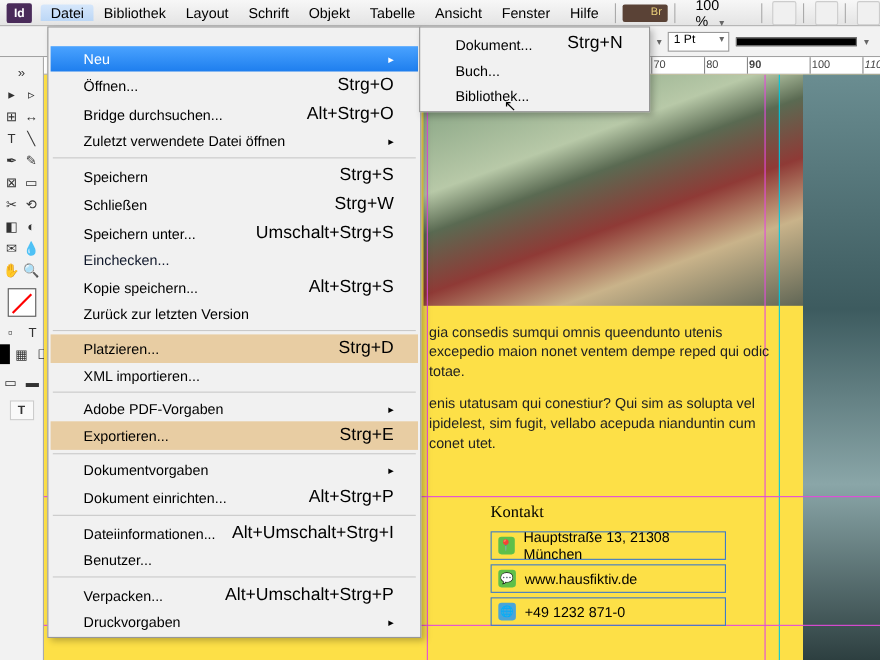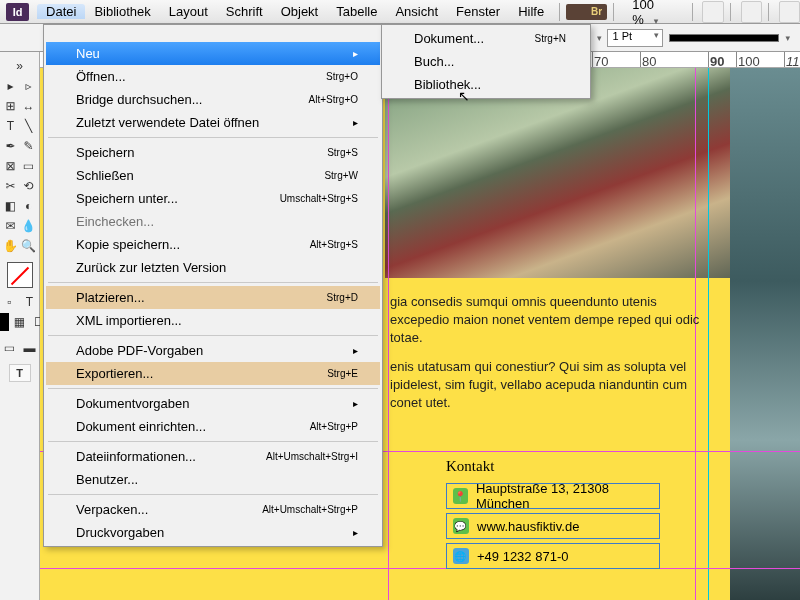--- a/index.html
+++ b/index.html
@@ -4,56 +4,56 @@
 <style>
 * { margin:0; padding:0; box-sizing:border-box; font-family:"Segoe UI",Tahoma,sans-serif; font-size:13px; }
 body { background:#fff; overflow:hidden; width:800px; height:600px; position:relative; }
 
 
 .menubar { height:24px; background:linear-gradient(#f7f7f7,#e4e4e4); border-bottom:1px solid #9a9a9a; display:flex; align-items:center; padding-left:6px; }
 .app-badge { width:24px; height:18px; background:#4a2b5a; color:#fff; display:flex; align-items:center; justify-content:center; font-size:11px; font-weight:bold; border-radius:2px; margin-right:8px; }
 .menu-item { padding:0 9px; cursor:default; }
 .menu-item.open { background:linear-gradient(#d6e7fb,#bcd7f6); border-radius:3px 3px 0 0; }
 .divider { width:1px; height:18px; background:#aaa; margin:0 6px; }
-.br-badge { width:42px; height:16px; background:#5a4236; color:#e9cf7a; display:flex; align-items:center; justify-content:center; font-size:10px; font-weight:bold; border-radius:2px;padding-left:20px; }
+.br-badge { width:42px; height:16px; background:#5a4236; color:#e9cf7a; display:flex; align-items:center; justify-content:center; font-size:10px; font-weight:normal; border-radius:2px;padding-left:20px; }
 .zoom { margin-left:8px; padding:2px 4px; }
 .zoom:after { content:"▾"; margin-left:10px; font-size:9px; color:#666; }
 .tool-icon { width:22px; height:22px; border:1px solid #ccc; border-radius:2px; margin-left:4px; background:#f0f0f0; }
 
 
 .toolbar2 { height:28px; background:#f2f2f2; border-bottom:1px solid #9a9a9a; display:flex; align-items:center; padding-left:45px; gap:6px; }
 .tb-small { width:20px; height:20px; border:1px solid #bbb; background:#fff; }
 .swatch-red { width:20px; height:20px; background:#fff; position:relative; border:1px solid #888; }
 .swatch-red:after { content:""; position:absolute; left:0; top:50%; width:100%; height:2px; background:red; transform:rotate(-45deg); }
 .pt-input { width:56px; height:18px; border:1px solid #999; padding:0 4px; font-size:11px; background:#fff; }
 .pt-input:after { content:"▾"; float:right; font-size:9px; color:#666; }
 .stroke-bar { width:110px; height:8px; background:#000; border:1px solid #777; }
 
 
 .ruler { position:absolute; left:40px; right:0; top:52px; height:16px; background:#fff; border-bottom:1px solid #aaa; font-size:8px; }
 .tick { position:absolute; top:0; width:1px; height:100%; background:#888; }
-.tick span { position:absolute; top:2px; left:2px; font-size:13px; color:#444; }
+.tick span { position:absolute; top:2px; left:2px; font-size:10px; color:#444; }
 
 
 .vt { position:absolute; left:0; top:52px; width:40px; bottom:0; background:#f2f2f2; border-right:1px solid #aaa; display:flex; flex-direction:column; align-items:center; padding-top:4px; gap:0; }
 .vt-row { display:flex; gap:0; }
 .vt-btn { width:18px; height:18px; display:flex; align-items:center; justify-content:center; font-size:12px; color:#333; border:1px solid transparent; margin:1px 0; }
 .vt-swatch { width:26px; height:26px; background:#fff; border:1px solid #555; margin-top:6px; position:relative; }
 .vt-swatch:after { content:""; position:absolute; left:0; top:50%; width:100%; height:2px; background:red; transform:rotate(-45deg); }
 .t-small { width:22px; height:18px; background:#f9f9f9; border:1px solid #ccc; color:#333; font-size:11px; font-weight:bold; display:flex; align-items:center; justify-content:center; margin-top:6px; }
 
 
 .dropdown { position:absolute; left:43px; top:24px; width:340px; background:#f1f1f1; border:1px solid #979797; box-shadow:3px 3px 6px rgba(0,0,0,0.25); z-index:50; padding:2px; }
 .dd-item { display:flex; align-items:center; justify-content:space-between; padding:4px 22px 4px 30px; cursor:default; position:relative; }
 .dd-item.hover { background:linear-gradient(#4aa3ff,#1e7eee); color:#fff;margin-top:15px; }
 .dd-item.highlight { background:#e8cda3; }
-.dd-item.disabled { color:#737373; }
+.dd-item.disabled { color:#0f172a; }
 .dd-item .arrow { font-size:10px; }
 .dd-sep { height:1px; background:#c9c9c9; margin:3px 2px; }
-.shortcut { color:inherit; font-size:10px; }
+.shortcut { color:inherit; font-size:16px; }
 
 
 .submenu { position:absolute; left:381px; top:24px; width:210px; background:#f1f1f1; border:1px solid #979797; box-shadow:3px 3px 6px rgba(0,0,0,0.25); z-index:60; padding:2px; }
 
 
 .canvas { position:absolute; left:40px; top:68px; right:0; bottom:0; background:#fde047; }
 .photo { position:absolute; left:345px; top:0; width:425px; height:210px; background:linear-gradient(160deg,#7a9a7a 0%,#b8c9a8 30%,#5a6a52 40%,#8f3a36 55%,#c9b38a 70%,#3a4a42 100%); }
 .photo2 { position:absolute; right:0; top:0; bottom:0; width:70px; background:linear-gradient(180deg,#6a8d91 0%,#3d5b5f 40%,#8aa6a8 70%,#2d3f40 100%); }
 .guide-v { position:absolute; top:0; bottom:0; width:1px; background:#e44adb; }
 .guide-h { position:absolute; left:0; right:0; height:1px; background:#e44adb; }
@@ -135,21 +135,21 @@
     </div>
     <div class="tick" style="left: 504px;">
       <span>60</span>
     </div>
     <div class="tick" style="left: 552px;">
       <span>70</span>
     </div>
     <div class="tick" style="left: 600px;">
       <span>80</span>
     </div>
-    <div class="tick" style="left: 668px; font-weight: bold;">
+    <div class="tick" style="left: 639px; font-weight: bold;">
       <span>90</span>
     </div>
     <div class="tick" style="left: 696px;">
       <span>100</span>
     </div>
     <div class="tick" style="left: 744px; font-style: italic;">
       <span>110</span>
     </div>
   </div>
 

